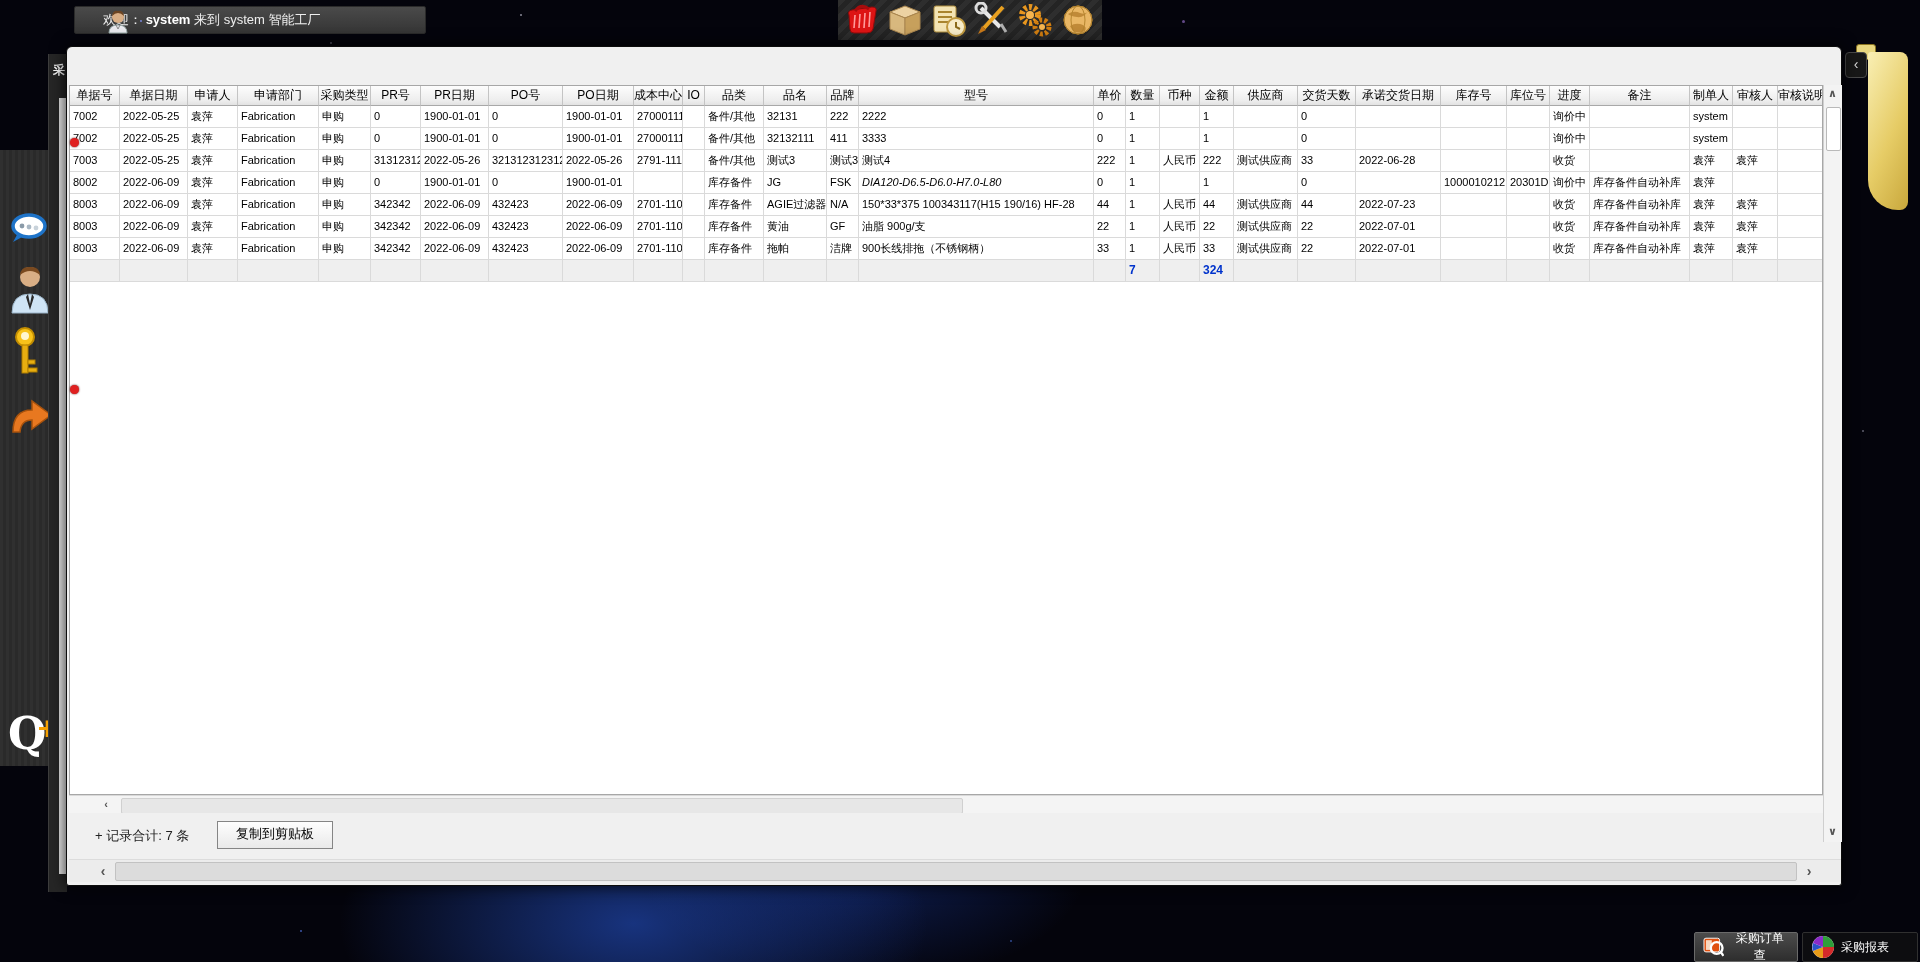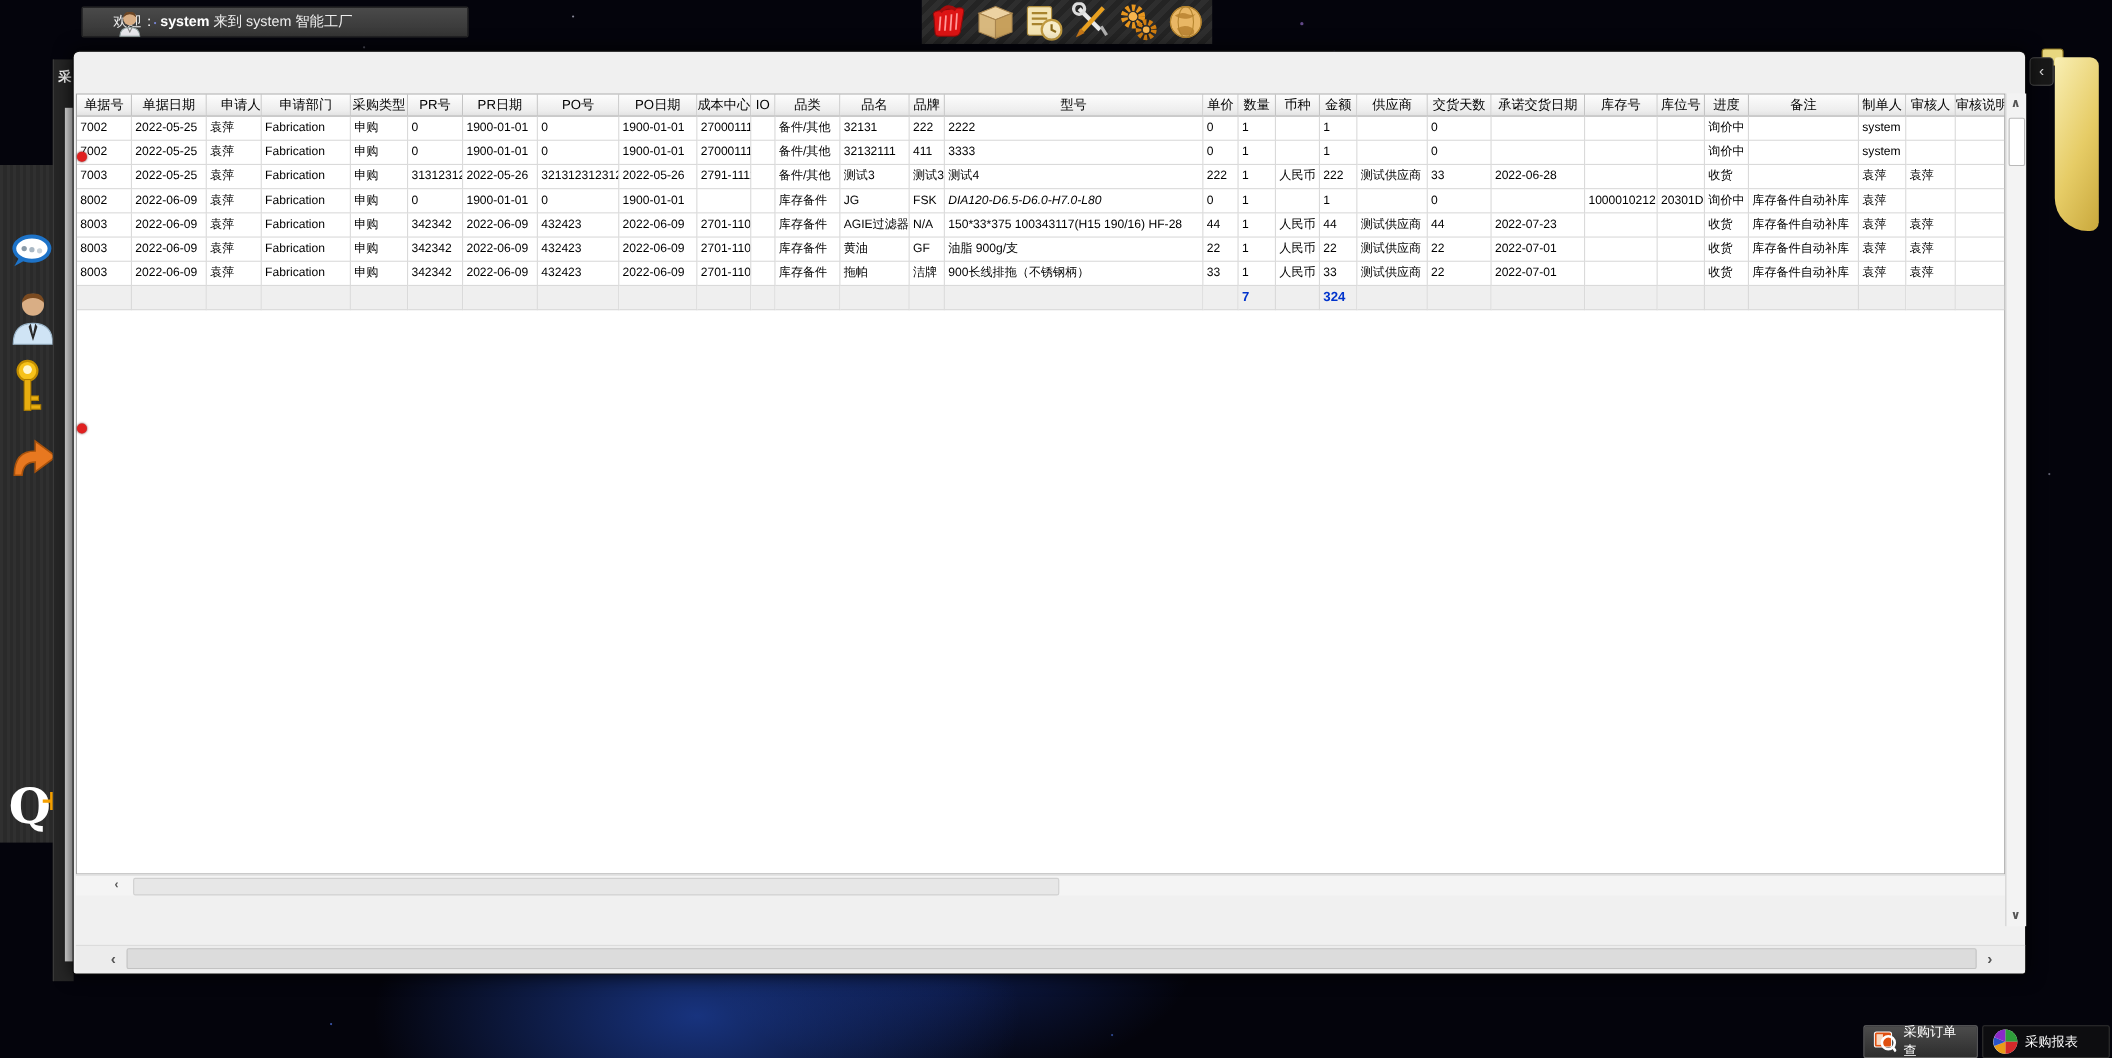--- a/index.html
+++ b/index.html
@@ -97,21 +97,21 @@
     font-size:13px;text-align:center;line-height:24px;cursor:pointer;}
 
   
   .hscroll-win{position:absolute;left:2px;top:812px;width:1772px;height:22px;background:#ececec;border-top:1px solid #dcdcdc;}
   .hscroll-win .thumb{position:absolute;left:46px;top:2px;width:1680px;height:17px;background:#dcdcdc;
     border:1px solid #c2c2c2;border-radius:2px;}
 
   
   .taskbtn{position:absolute;height:30px;display:flex;align-items:center;gap:6px;padding:0 8px;
     box-sizing:border-box;color:#fff;font-size:12px;cursor:pointer;z-index:20;}
-  .taskbtn.active{background:linear-gradient(#4c4c4c,#2d2d2d);border:1px solid #6a6a6a;border-radius:2px;}
+  .taskbtn.active{background:linear-gradient(#4c4c4c,#2d2d2d);border:1px solid #6a6a6a;border-radius:2px;text-align:center;}
   .taskbtn.idle{background:rgba(18,18,18,.65);border:1px solid #303030;border-radius:2px;}
 </style>
 </head>
 <body>
 
 <div id="stage">
 
   <div class="welcome">
     <svg class="avatar" viewBox="0 0 26 26">
       <path d="M4 25 Q4 17 13 17 Q22 17 22 25 Z" fill="#e9e9ee" stroke="#9aa"></path>
@@ -212,21 +212,21 @@
   <div class="folder-tab"></div>
   <div class="folder"></div>
   <div class="collapse">‹</div>
 
   <div class="win">
 
     <div class="grid">
       <div class="grid-header">
           <div class="hcell" style="width: 50px;">单据号</div>
           <div class="hcell" style="width: 68px;">单据日期</div>
-          <div class="hcell" style="width: 50px; text-align: right;">申请人</div>
+          <div class="hcell" style="width: 50px;">申请人</div>
           <div class="hcell" style="width: 81px;">申请部门</div>
           <div class="hcell" style="width: 52px;">采购类型</div>
           <div class="hcell" style="width: 50px;">PR号</div>
           <div class="hcell" style="width: 68px;">PR日期</div>
           <div class="hcell" style="width: 74px;">PO号</div>
           <div class="hcell" style="width: 71px;">PO日期</div>
           <div class="hcell" style="width: 49px;">成本中心</div>
           <div class="hcell" style="width: 22px;">IO</div>
           <div class="hcell" style="width: 59px;">品类</div>
           <div class="hcell" style="width: 63px;">品名</div>
@@ -503,20 +503,24 @@
       <span class="sbtn" style="left:30px;top:2px;width:14px">‹</span>
       <div class="thumb" style="left:52px"></div>
     </div>
 
     <div class="vscroll">
       <span class="sbtn" style="left:0;top:2px;width:17px">∧</span>
       <div class="thumb"></div>
       <span class="sbtn" style="left:0;top:740px;width:17px">∨</span>
     </div>
 
+    <div class="footer">
+      <span class="rec-total">+ 记录合计: 7 条</span>
+      <div class="copybtn">复制到剪贴板</div>
+    </div>
 
     <div class="hscroll-win">
       <span class="sbtn" style="left:26px;top:3px;width:16px;font-size:14px">‹</span>
       <div class="thumb"></div>
       <span class="sbtn" style="left:1732px;top:3px;width:16px;font-size:14px">›</span>
     </div>
   </div>
 
   <div class="taskbtn active" style="left:1694px;top:932px;width:104px">
     <svg width="22" height="22" viewBox="0 0 22 22">

